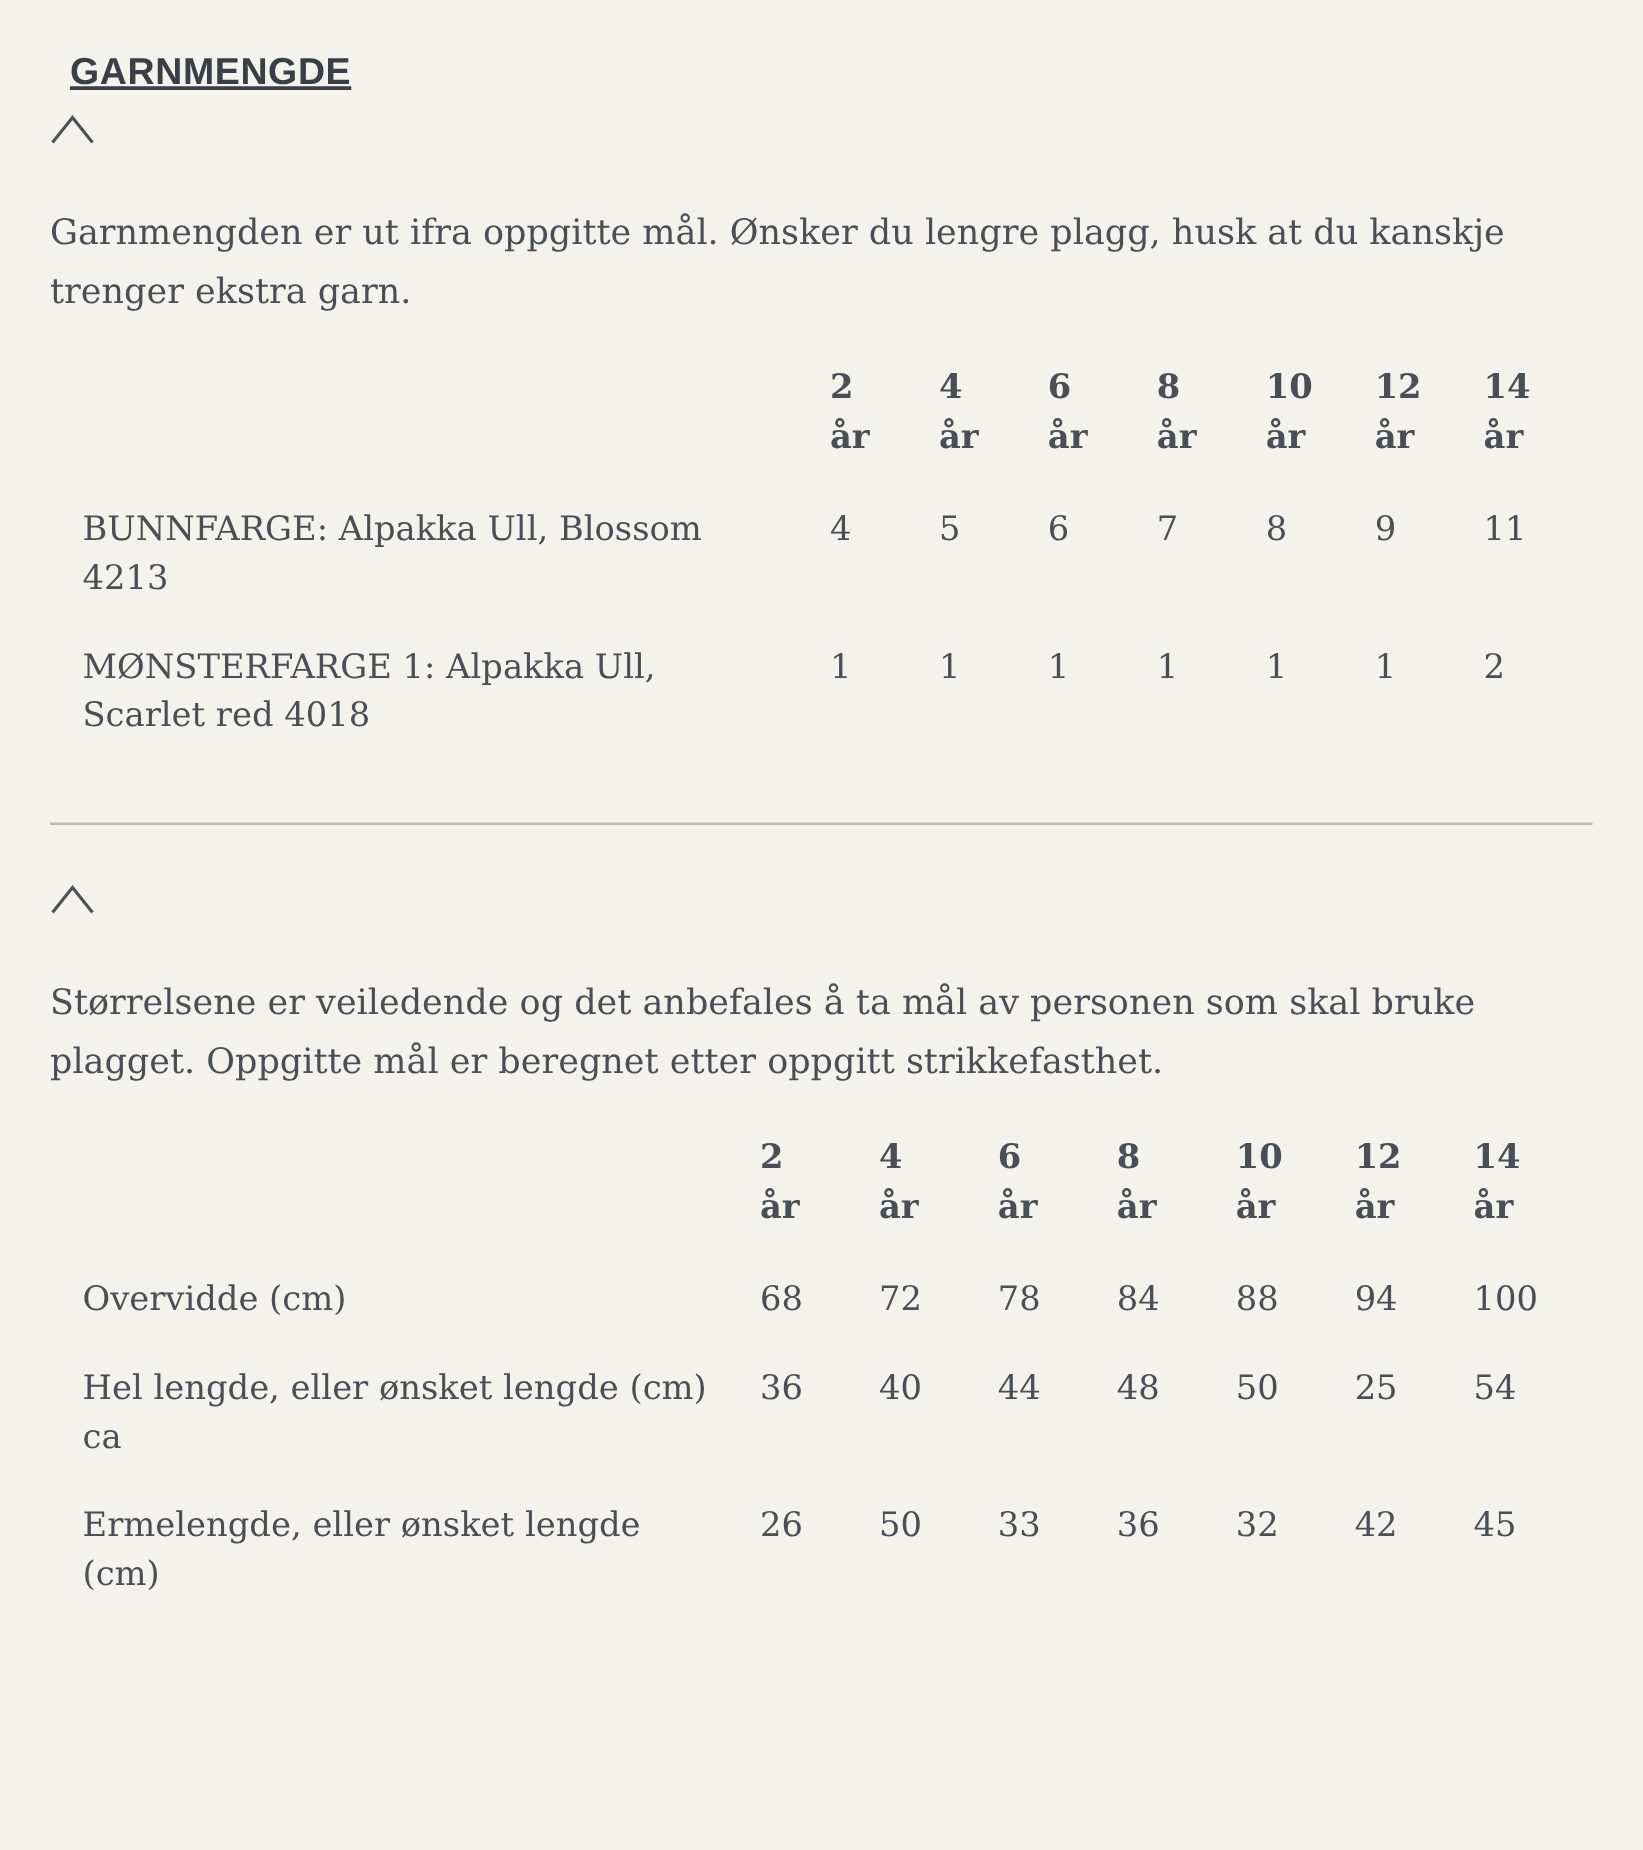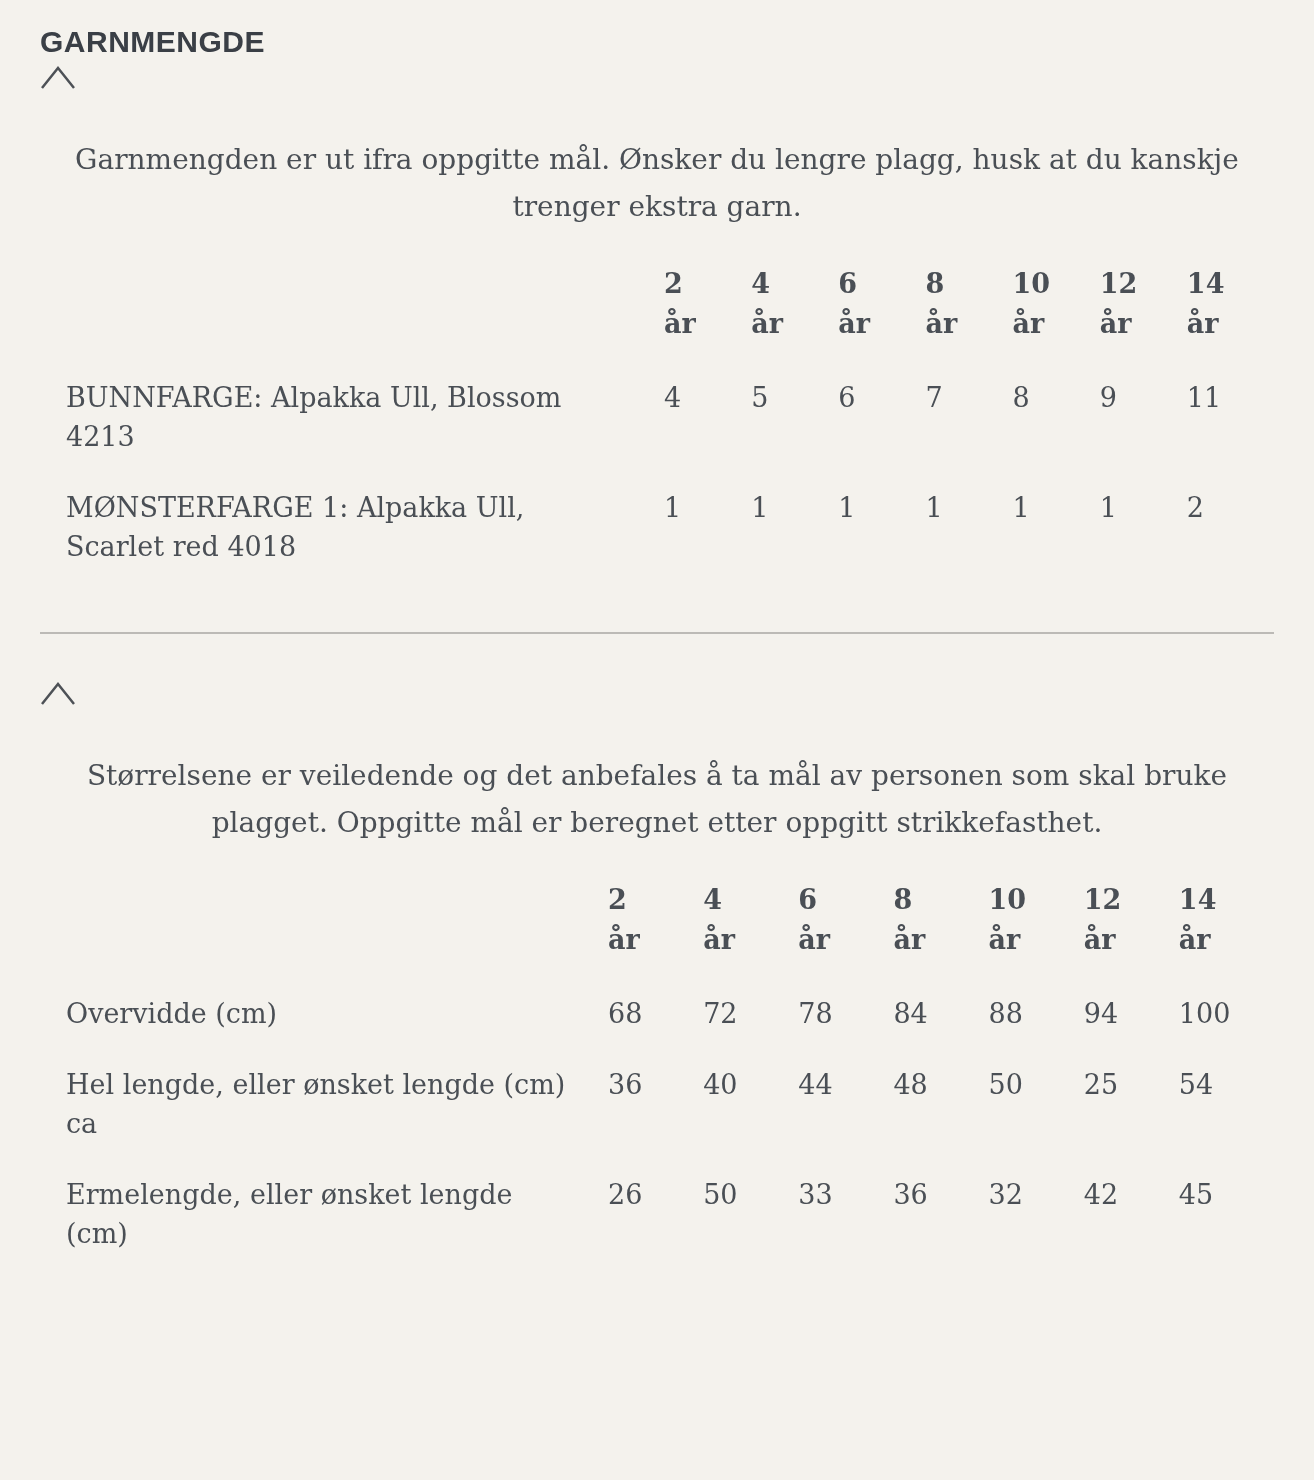--- a/index.html
+++ b/index.html
@@ -16,38 +16,38 @@
     overflow:hidden;
     background:var(--bg);
     color:var(--text);
     font-family:"DejaVu Serif", serif;
   }
   .page{
     padding:24px 40px 0 40px;
   }
   .section-header{cursor:pointer;}
   h2{
-    margin:0;
+    margin:16px;
     font-family:"Liberation Sans", sans-serif;
     font-weight:700;
     font-size:30px;
     line-height:36px;
     letter-spacing:0.5px;
     color:var(--heading);
+    text-decoration:underline;
   }
   .chevron{
     display:block;
     margin-top:6px;
   }
   .intro{
     margin:46px 0 0 0;
     font-size:28px;
     line-height:47px;
     color:var(--text);
-    text-align:center;
   }
   table{
     width:100%;
     margin-top:34px;
     border-collapse:collapse;
     table-layout:fixed;
   }
   th,td{
     text-align:left;
     vertical-align:top;

